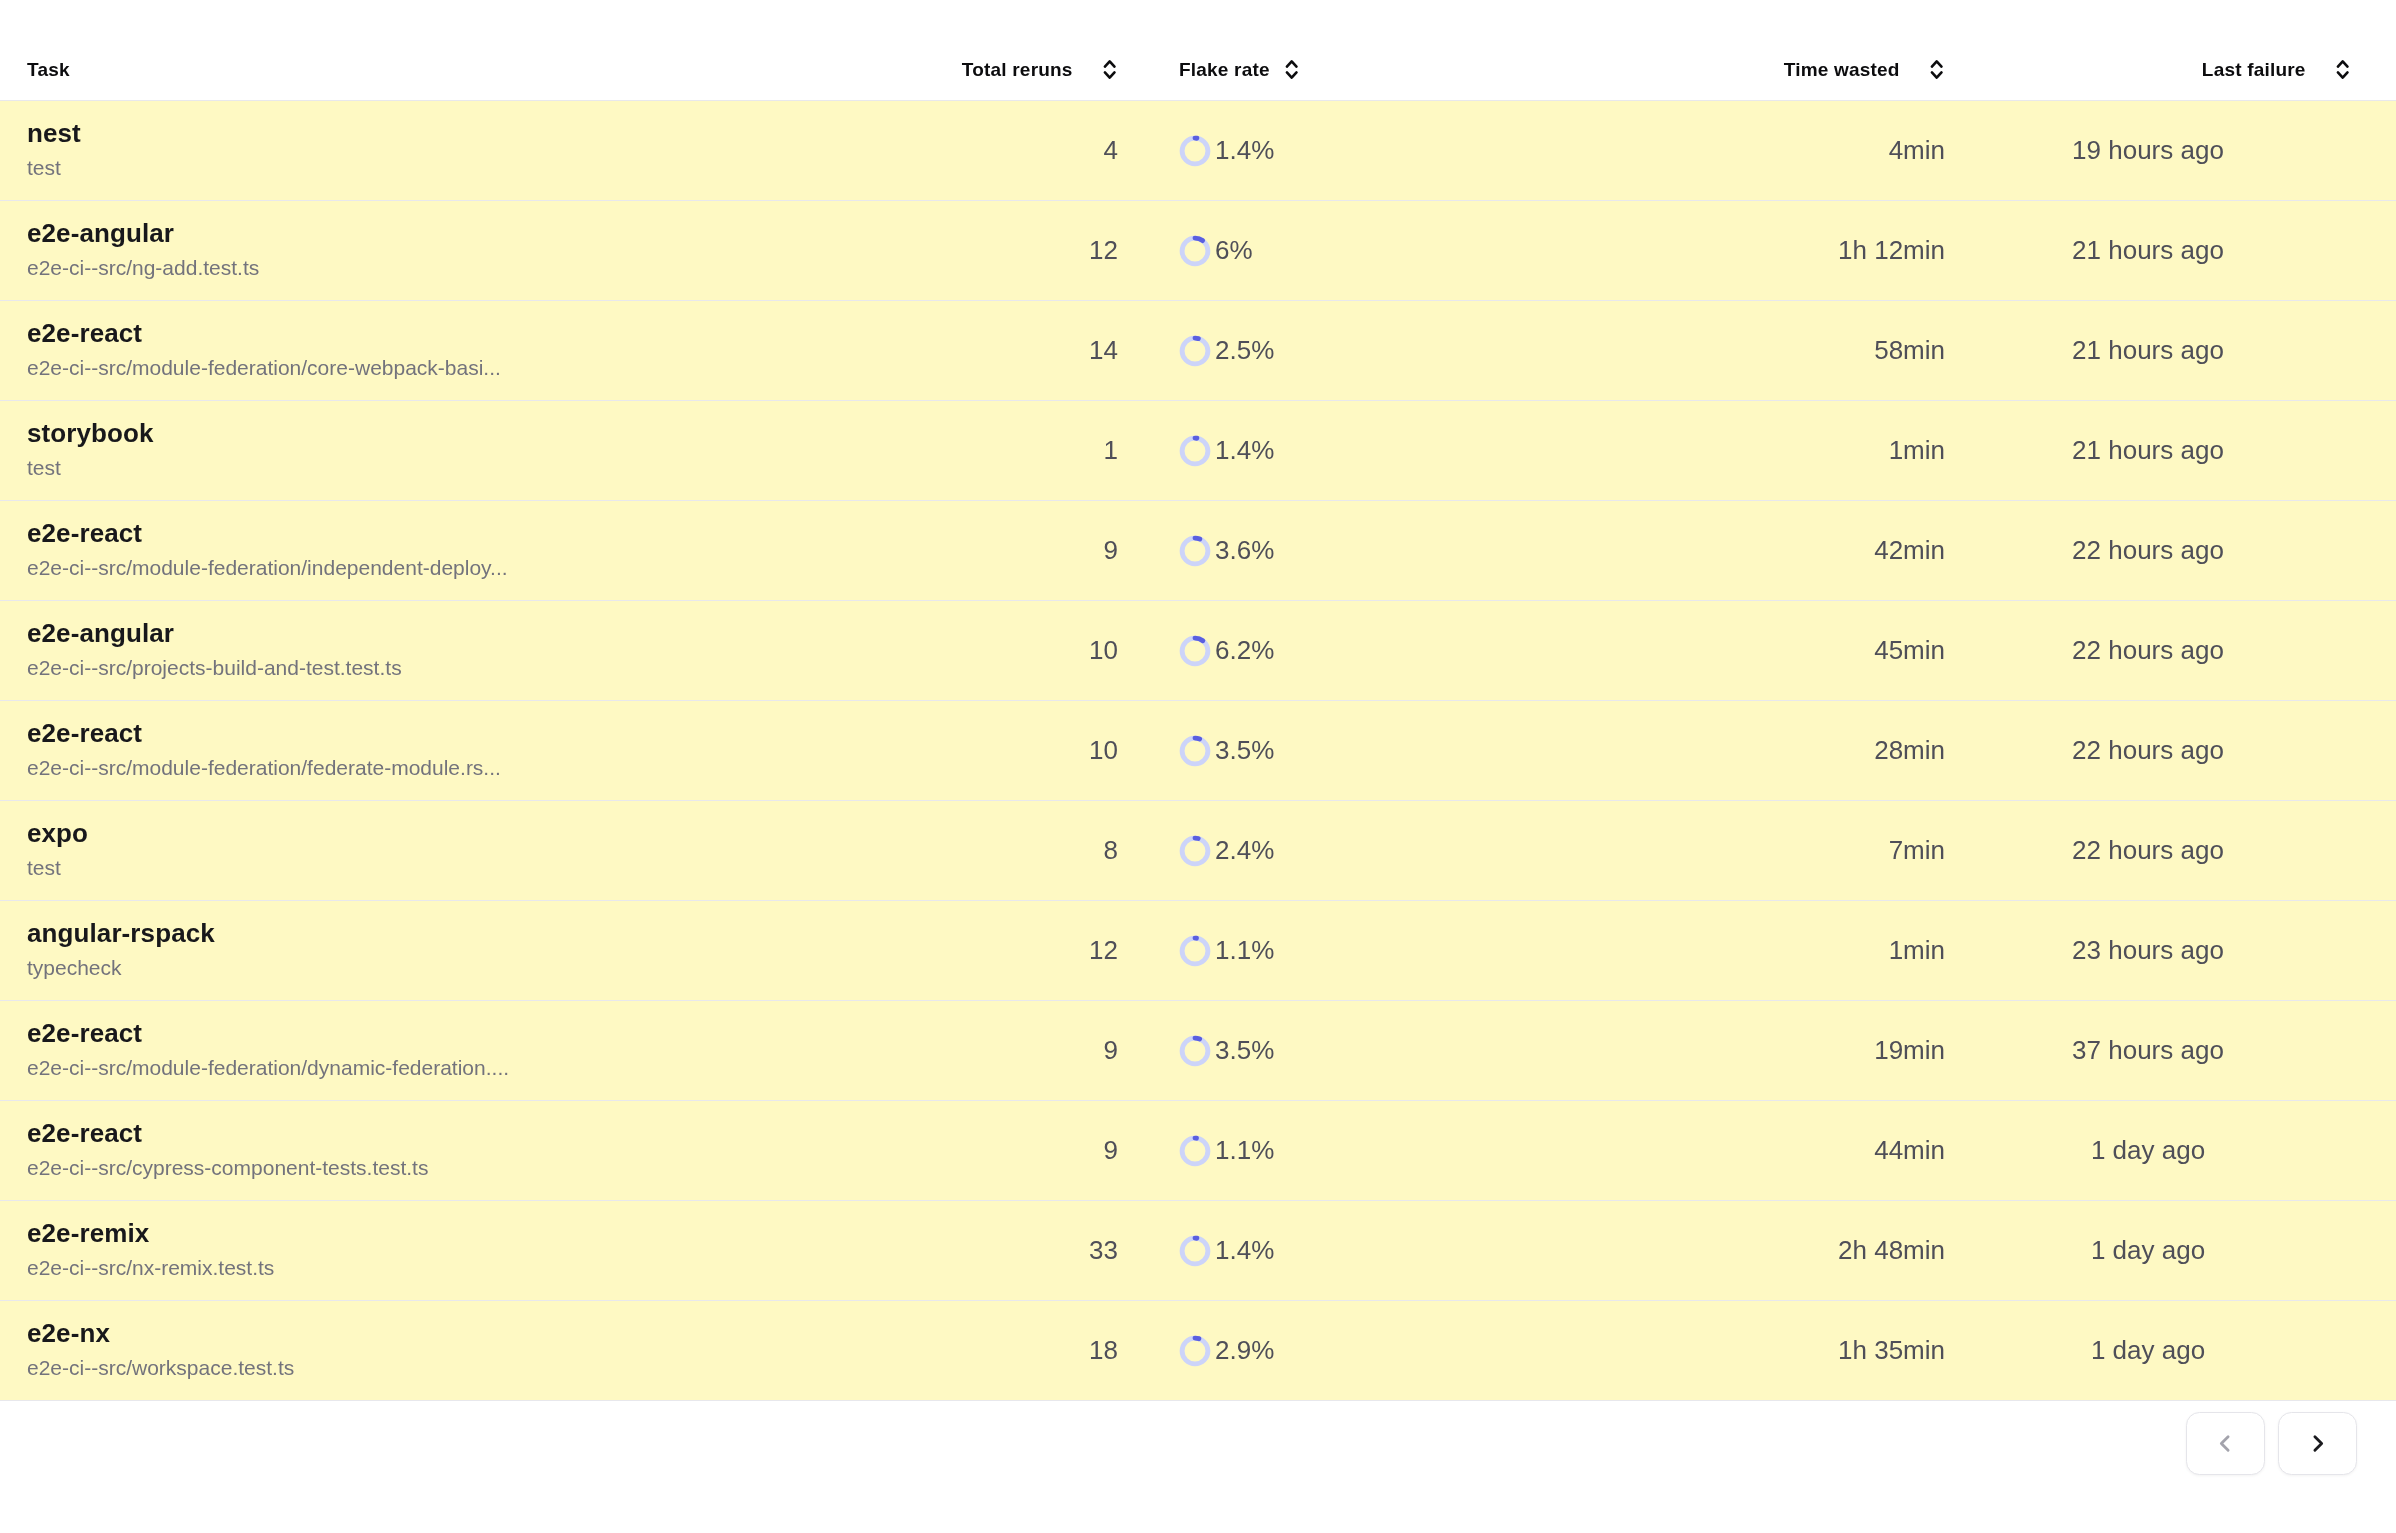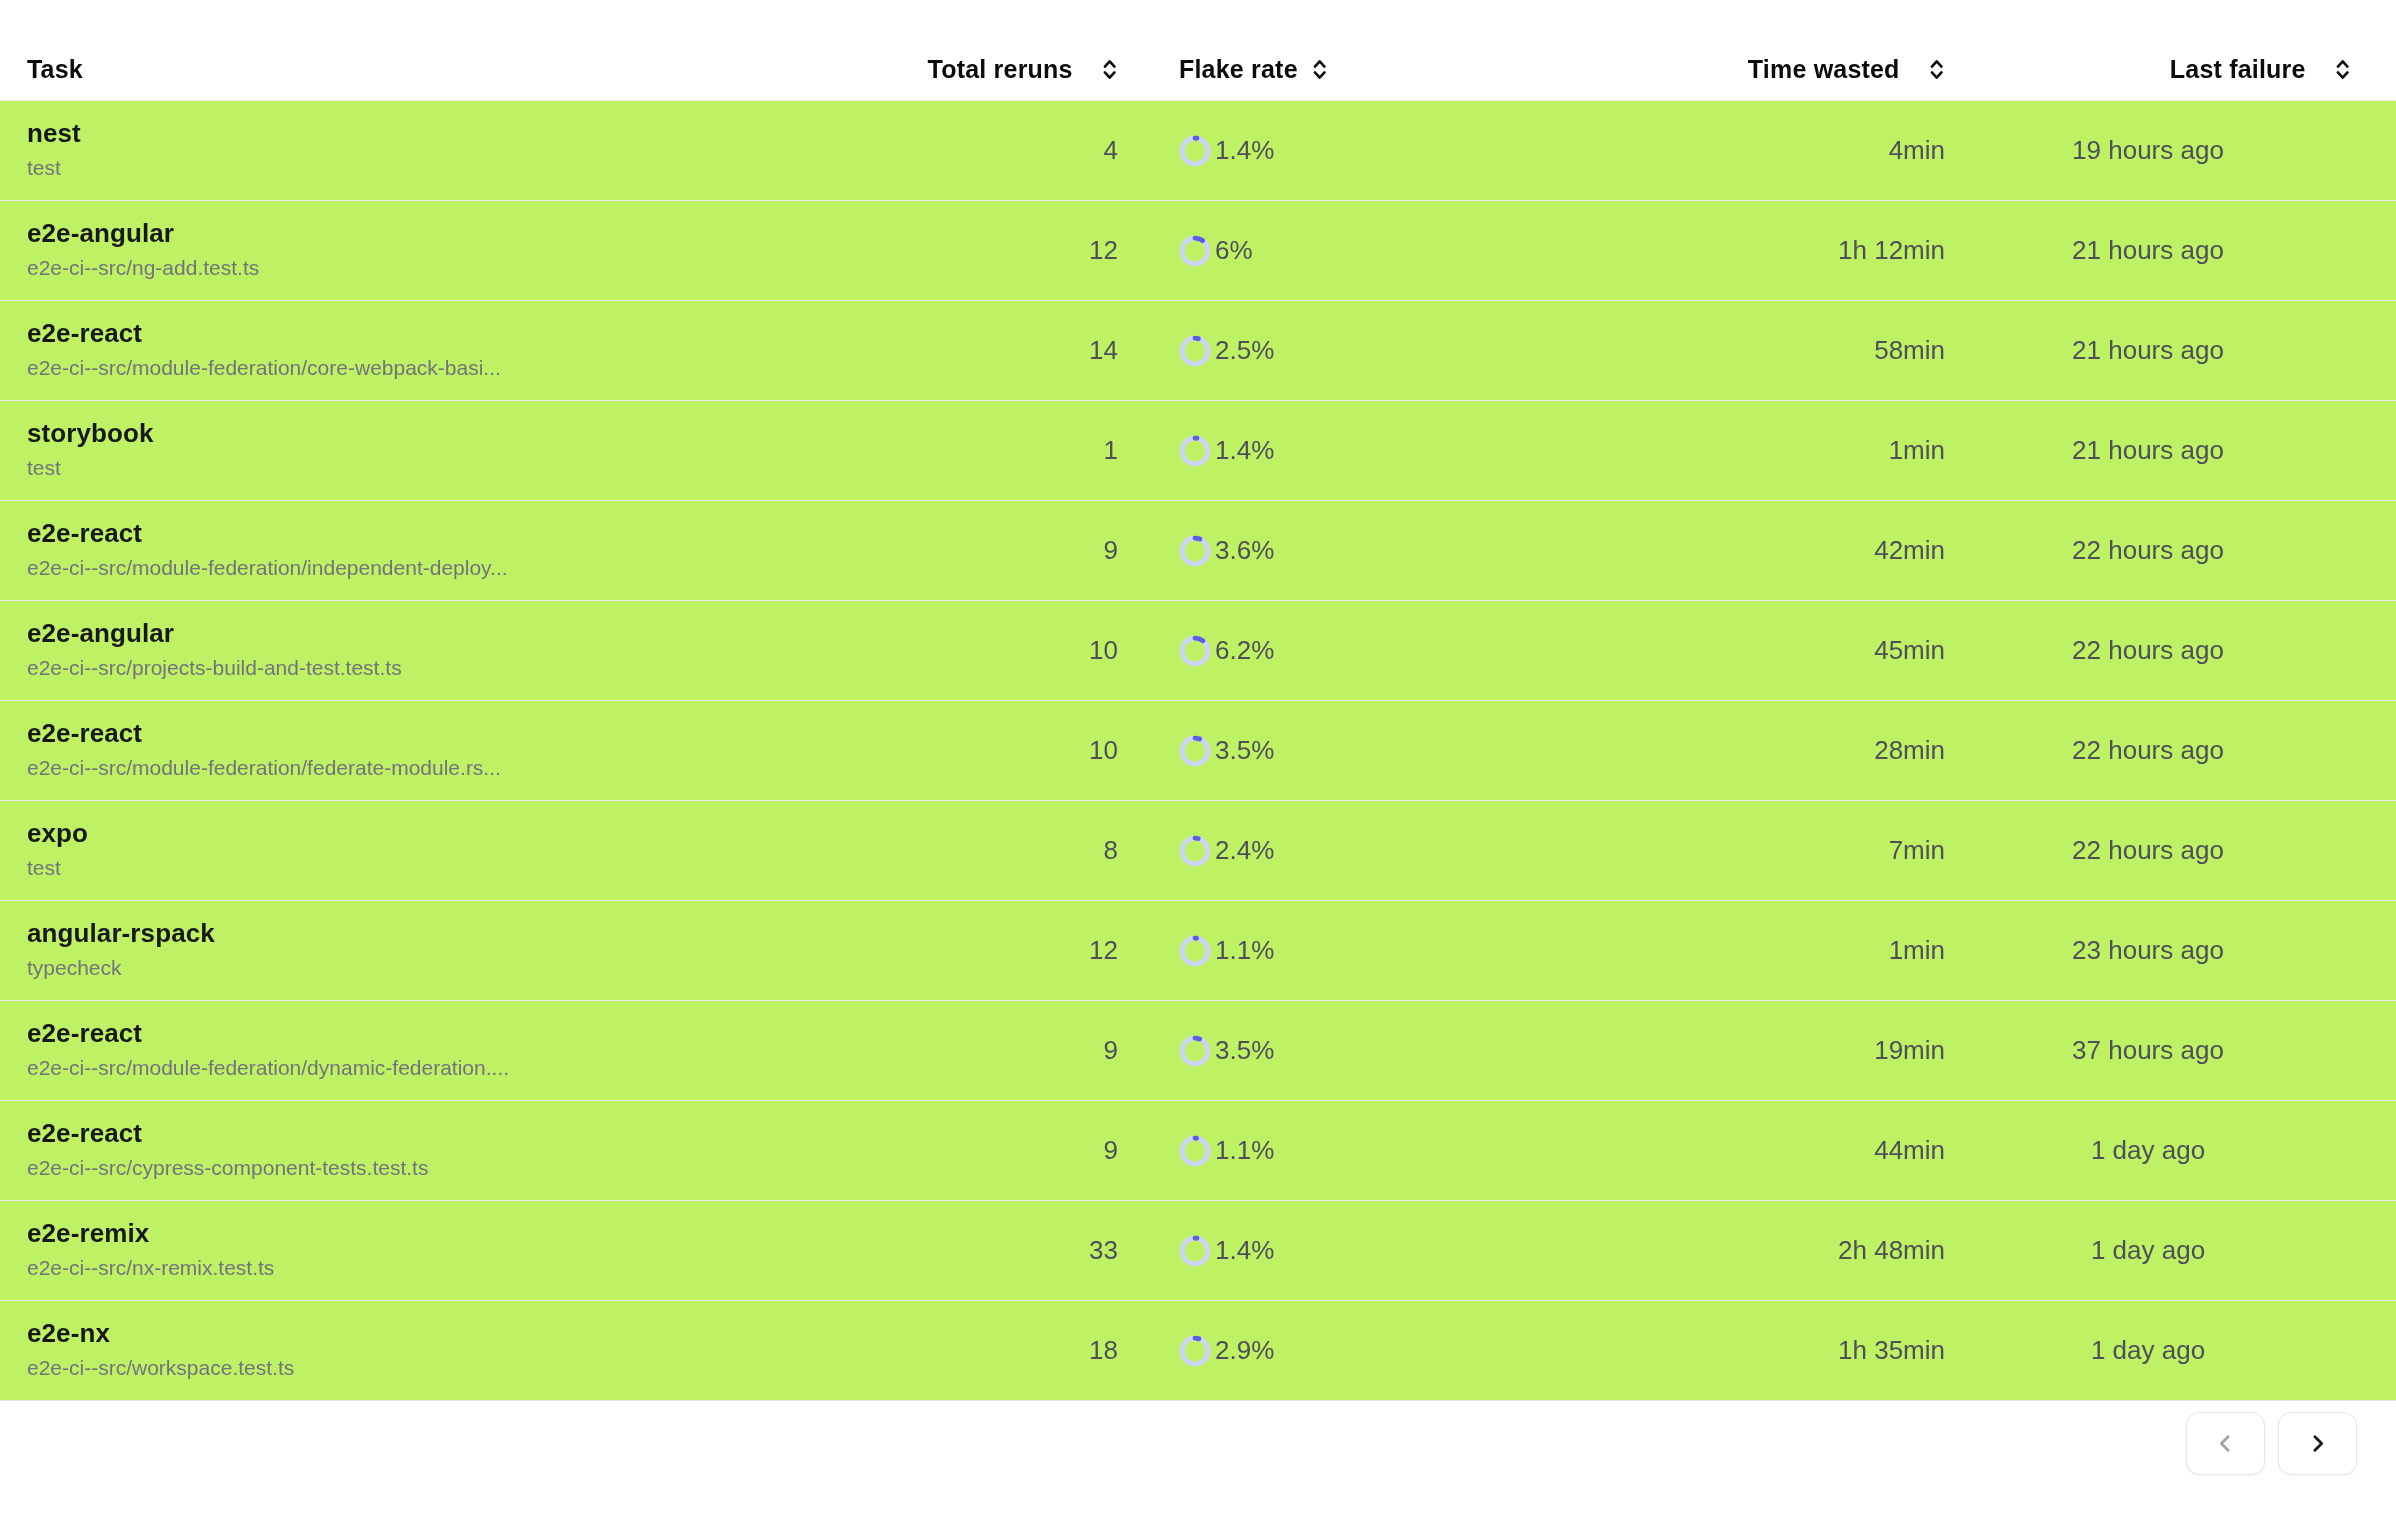--- a/index.html
+++ b/index.html
@@ -16,37 +16,37 @@
 
   
   .thead {
     height:101px;
     align-items:center;
     padding-top:39px;
     border-bottom:1.4px solid var(--separator,#e8e8ec);
   }
   .th {
     display:flex; align-items:center; gap:13.5px;
-    font-size:25px; font-weight:700; color:var(--header-text,#0c0c0e);
+    font-size:19px; font-weight:700; color:var(--header-text,#0c0c0e);
     background:none; border:none; font-family:inherit; cursor:pointer;
     letter-spacing:0.2px;
   }
   .th.static { cursor:default; }
   .th-task   { justify-content:flex-start; padding-left:27px; }
   .th-right  { justify-content:flex-end;gap:28px; }
   .th-flake  { justify-content:flex-start; padding-left:61px; }
   .sort-ic { flex:0 0 auto; display:block; }
 
   
   .row {
     height:100px;
     border-bottom:1.4px solid var(--separator,#e8e8ec);
     align-items:center;
     cursor:pointer;
-    background:#bef264;
+    background:#fef9c3;
   }
   .cell { font-size:26px; color:var(--value-text,#4f4f58); }
   .task-cell {
     padding-left:27px;
     display:flex; flex-direction:column; justify-content:center; gap:8.7px;
   }
   .task-name  { font-size:26px; font-weight:700; color:var(--task-title,#18181b); line-height:27px; letter-spacing:0.1px; }
   .task-target{ font-size:21px; font-weight:400; color:var(--task-subtitle,#73737c); line-height:26px; }
   .reruns-cell  { text-align:right; }
   .flake-cell   { display:flex; align-items:center; gap:4px; padding-left:61px; }

